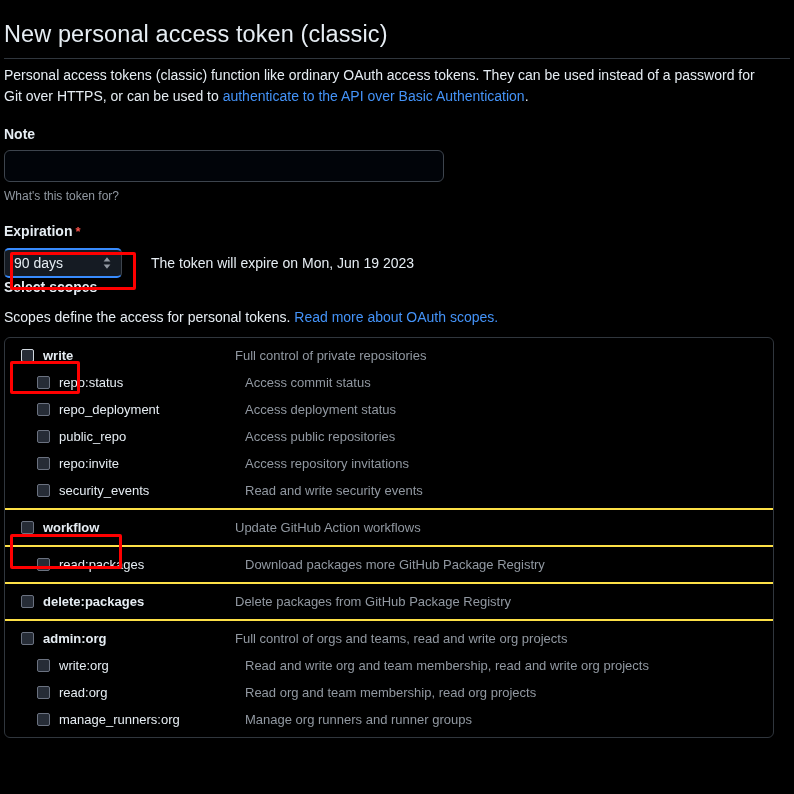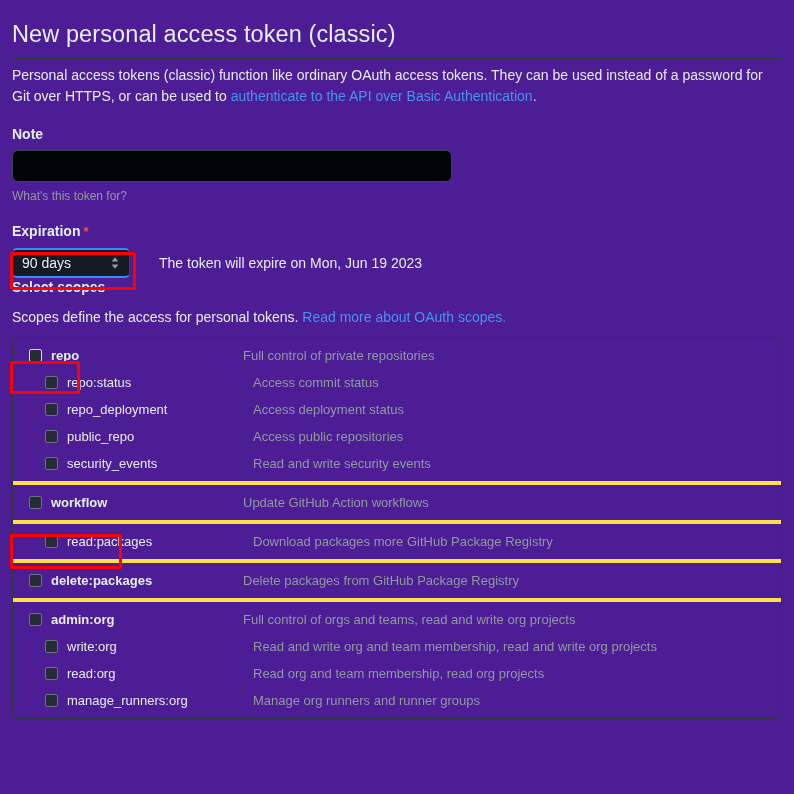--- a/index.html
+++ b/index.html
@@ -12,23 +12,23 @@
     height: 794px;
     overflow: hidden;
     font-family: "Liberation Sans", sans-serif;
     color: #e6edf3;
     -webkit-font-smoothing: antialiased;
   }
   .page {
     position: relative;
     width: 794px;
     height: 794px;
-    background: #4c1d95;
-    box-sizing: border-box;
-    padding: 0 12px;
+    background: #000000;
+    box-sizing: border-box;
+    padding: 0 4px;
   }
 
   
   .page-title {
     font-size: 23.5px;
     font-weight: 400;
     color: #e6edf3;
     letter-spacing: 0.1px;
     margin: 0;
     padding-top: 19px;
@@ -161,21 +161,21 @@
 
   .scope-box {
     margin-top: 10px;
     border: 1px solid #30363d;
     border-radius: 6px;
     width: 770px;
     box-sizing: border-box;
     overflow: hidden;
   }
   .scope-group + .scope-group {
-    border-top: 4px solid #fde047;
+    border-top: 2px solid #fde047;
   }
   .scope-row {
     display: flex;
     align-items: center;
     height: 27px;
     padding: 0 0 0 0;
   }
   .scope-group > .scope-row:first-child {
     margin-top: 4px;
   }
@@ -278,21 +278,21 @@
   </div>
 
   <div class="scopes-head">Select scopes</div>
   <div class="scopes-sub"><span>Scopes define the access for personal tokens. </span><a class="link" href="#">Read more about OAuth scopes.</a></div>
 
   <div class="scope-box" id="scope-box">
       <div class="scope-group">
         <div class="scope-row">
           <div class="scope-left lvl0">
             <span class="cb bright"></span>
-            <span class="scope-label parent">repo</span>
+            <span class="scope-label parent">write</span>
           </div>
           <div class="scope-desc indent">Full control of private repositories</div>
         </div>
         <div class="scope-row">
           <div class="scope-left lvl1">
             <span class="cb"></span>
             <span class="scope-label child">repo:status</span>
           </div>
           <div class="scope-desc">Access commit status</div>
         </div>
@@ -302,20 +302,27 @@
             <span class="scope-label child">repo_deployment</span>
           </div>
           <div class="scope-desc">Access deployment status</div>
         </div>
         <div class="scope-row">
           <div class="scope-left lvl1">
             <span class="cb"></span>
             <span class="scope-label child">public_repo</span>
           </div>
           <div class="scope-desc">Access public repositories</div>
+        </div>
+        <div class="scope-row">
+          <div class="scope-left lvl1">
+            <span class="cb"></span>
+            <span class="scope-label child">repo:invite</span>
+          </div>
+          <div class="scope-desc">Access repository invitations</div>
         </div>
         <div class="scope-row">
           <div class="scope-left lvl1">
             <span class="cb"></span>
             <span class="scope-label child">security_events</span>
           </div>
           <div class="scope-desc">Read and write security events</div>
         </div>
       </div>
       <div class="scope-group">

